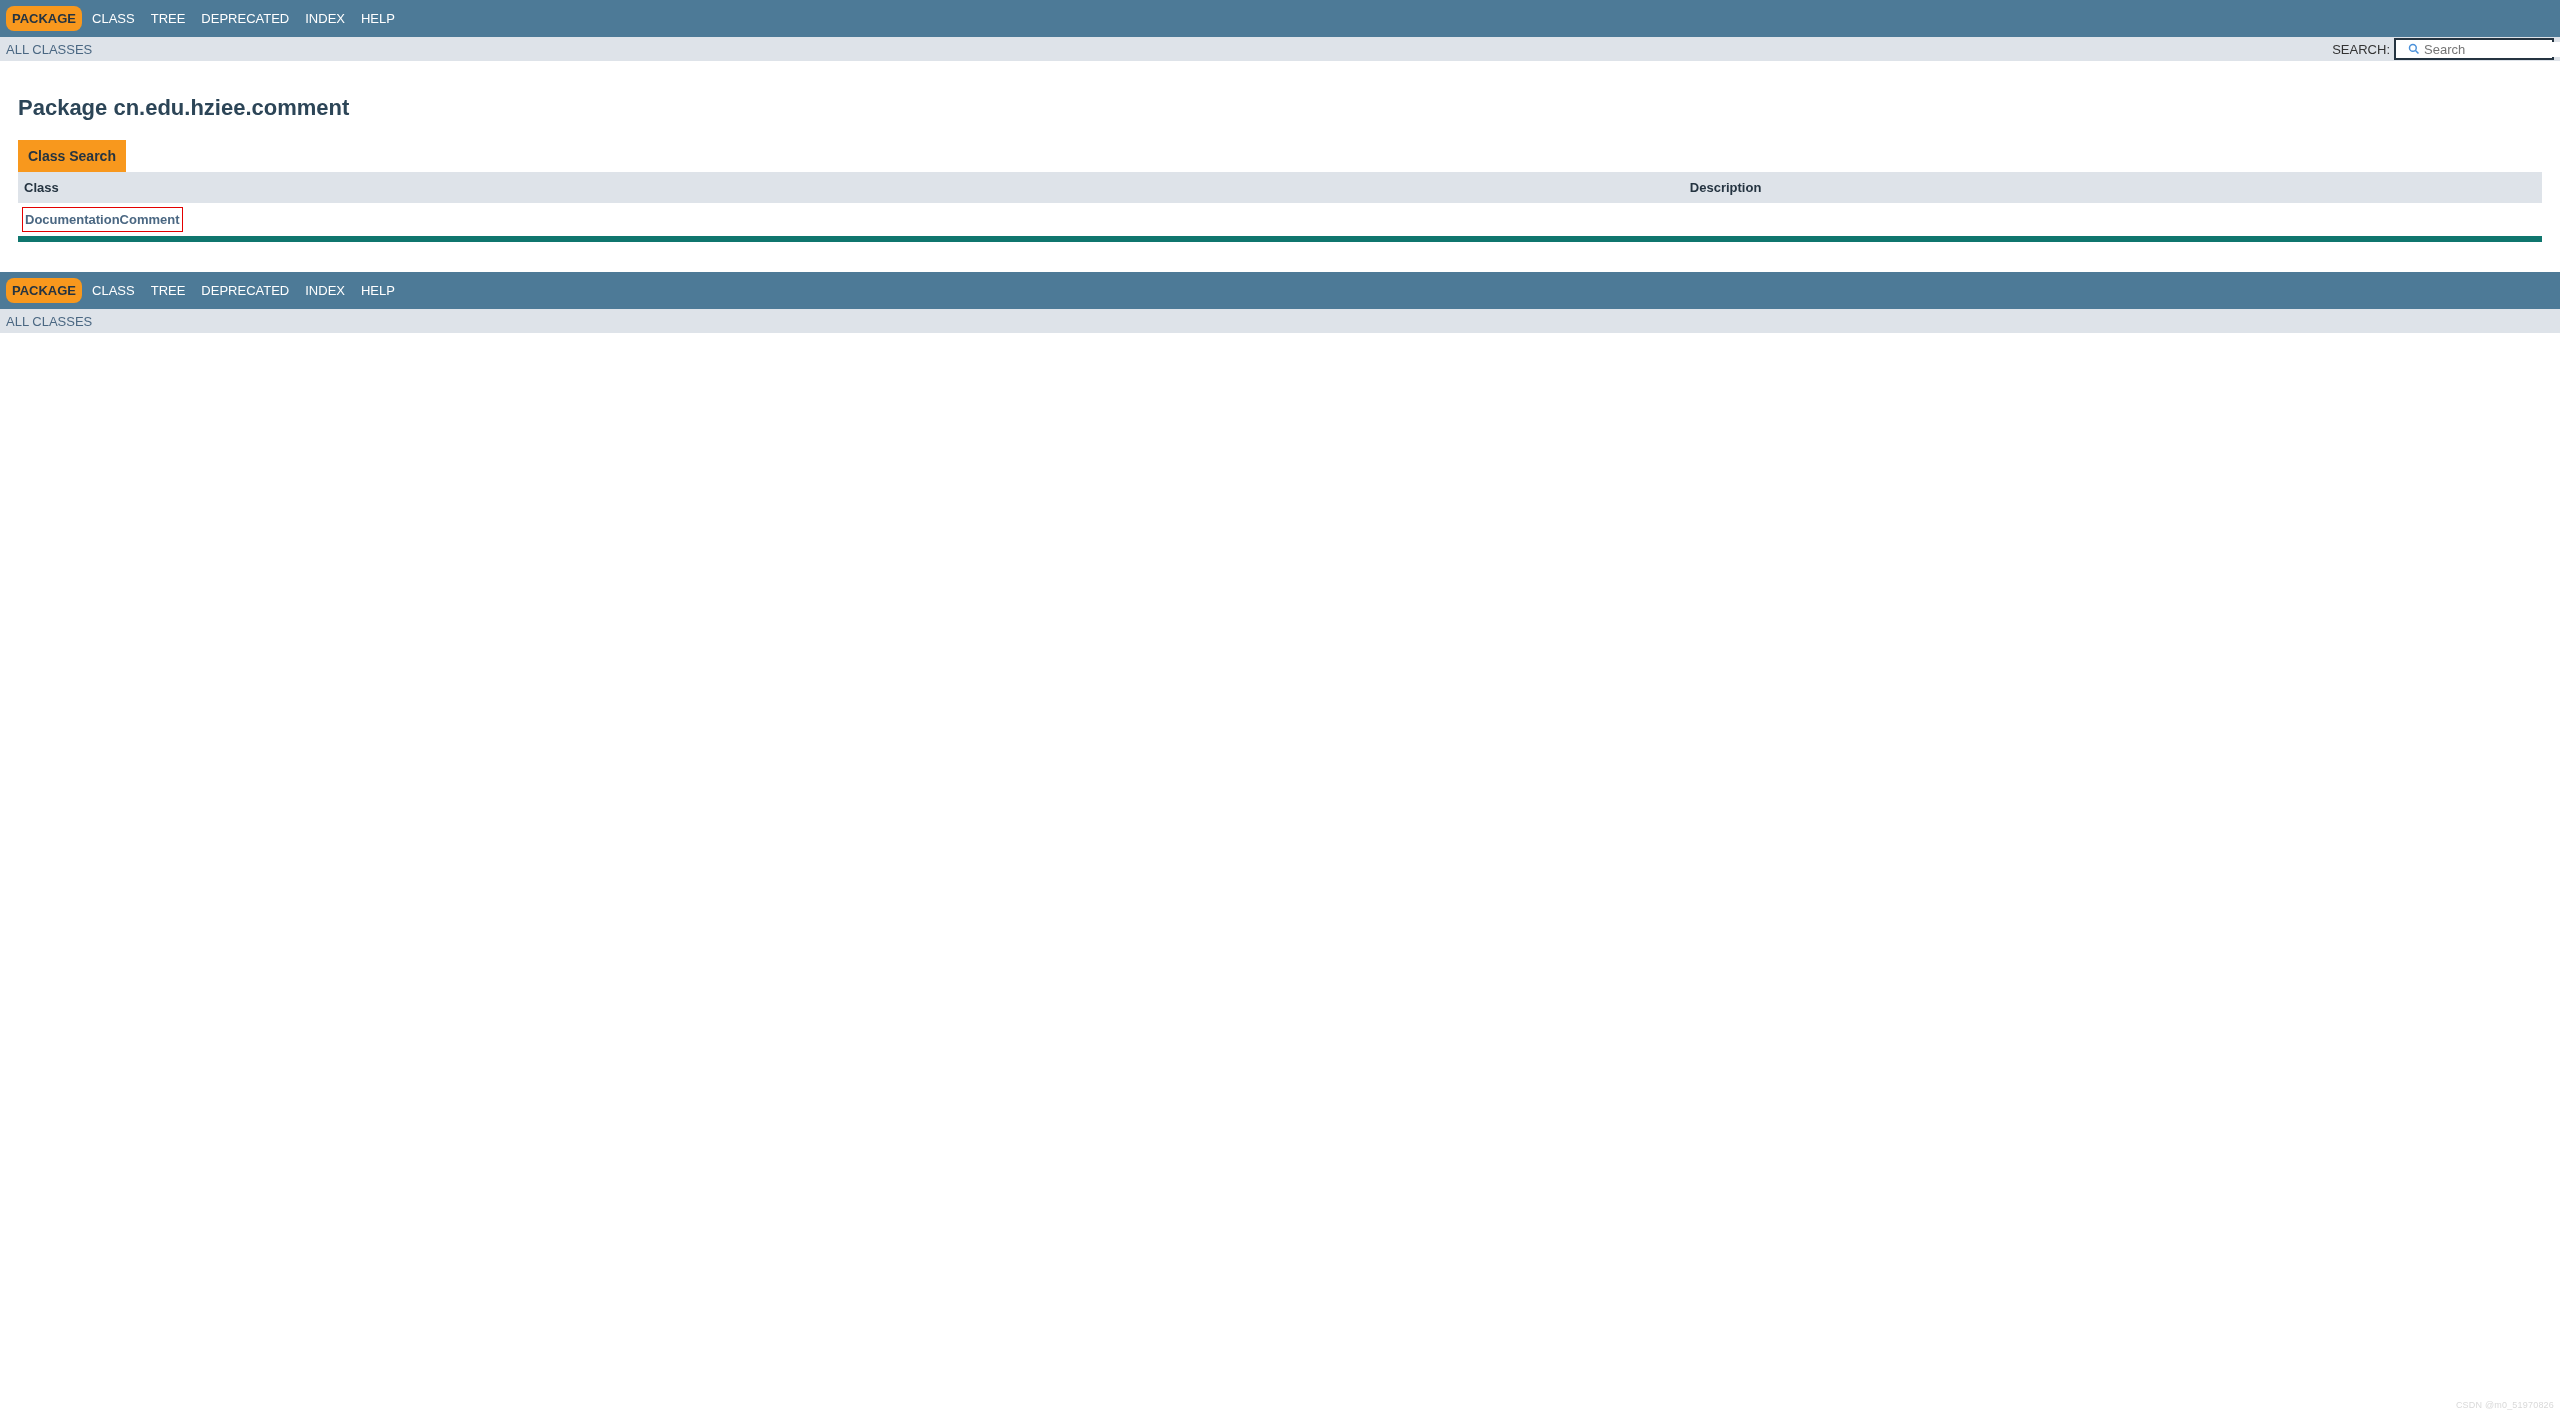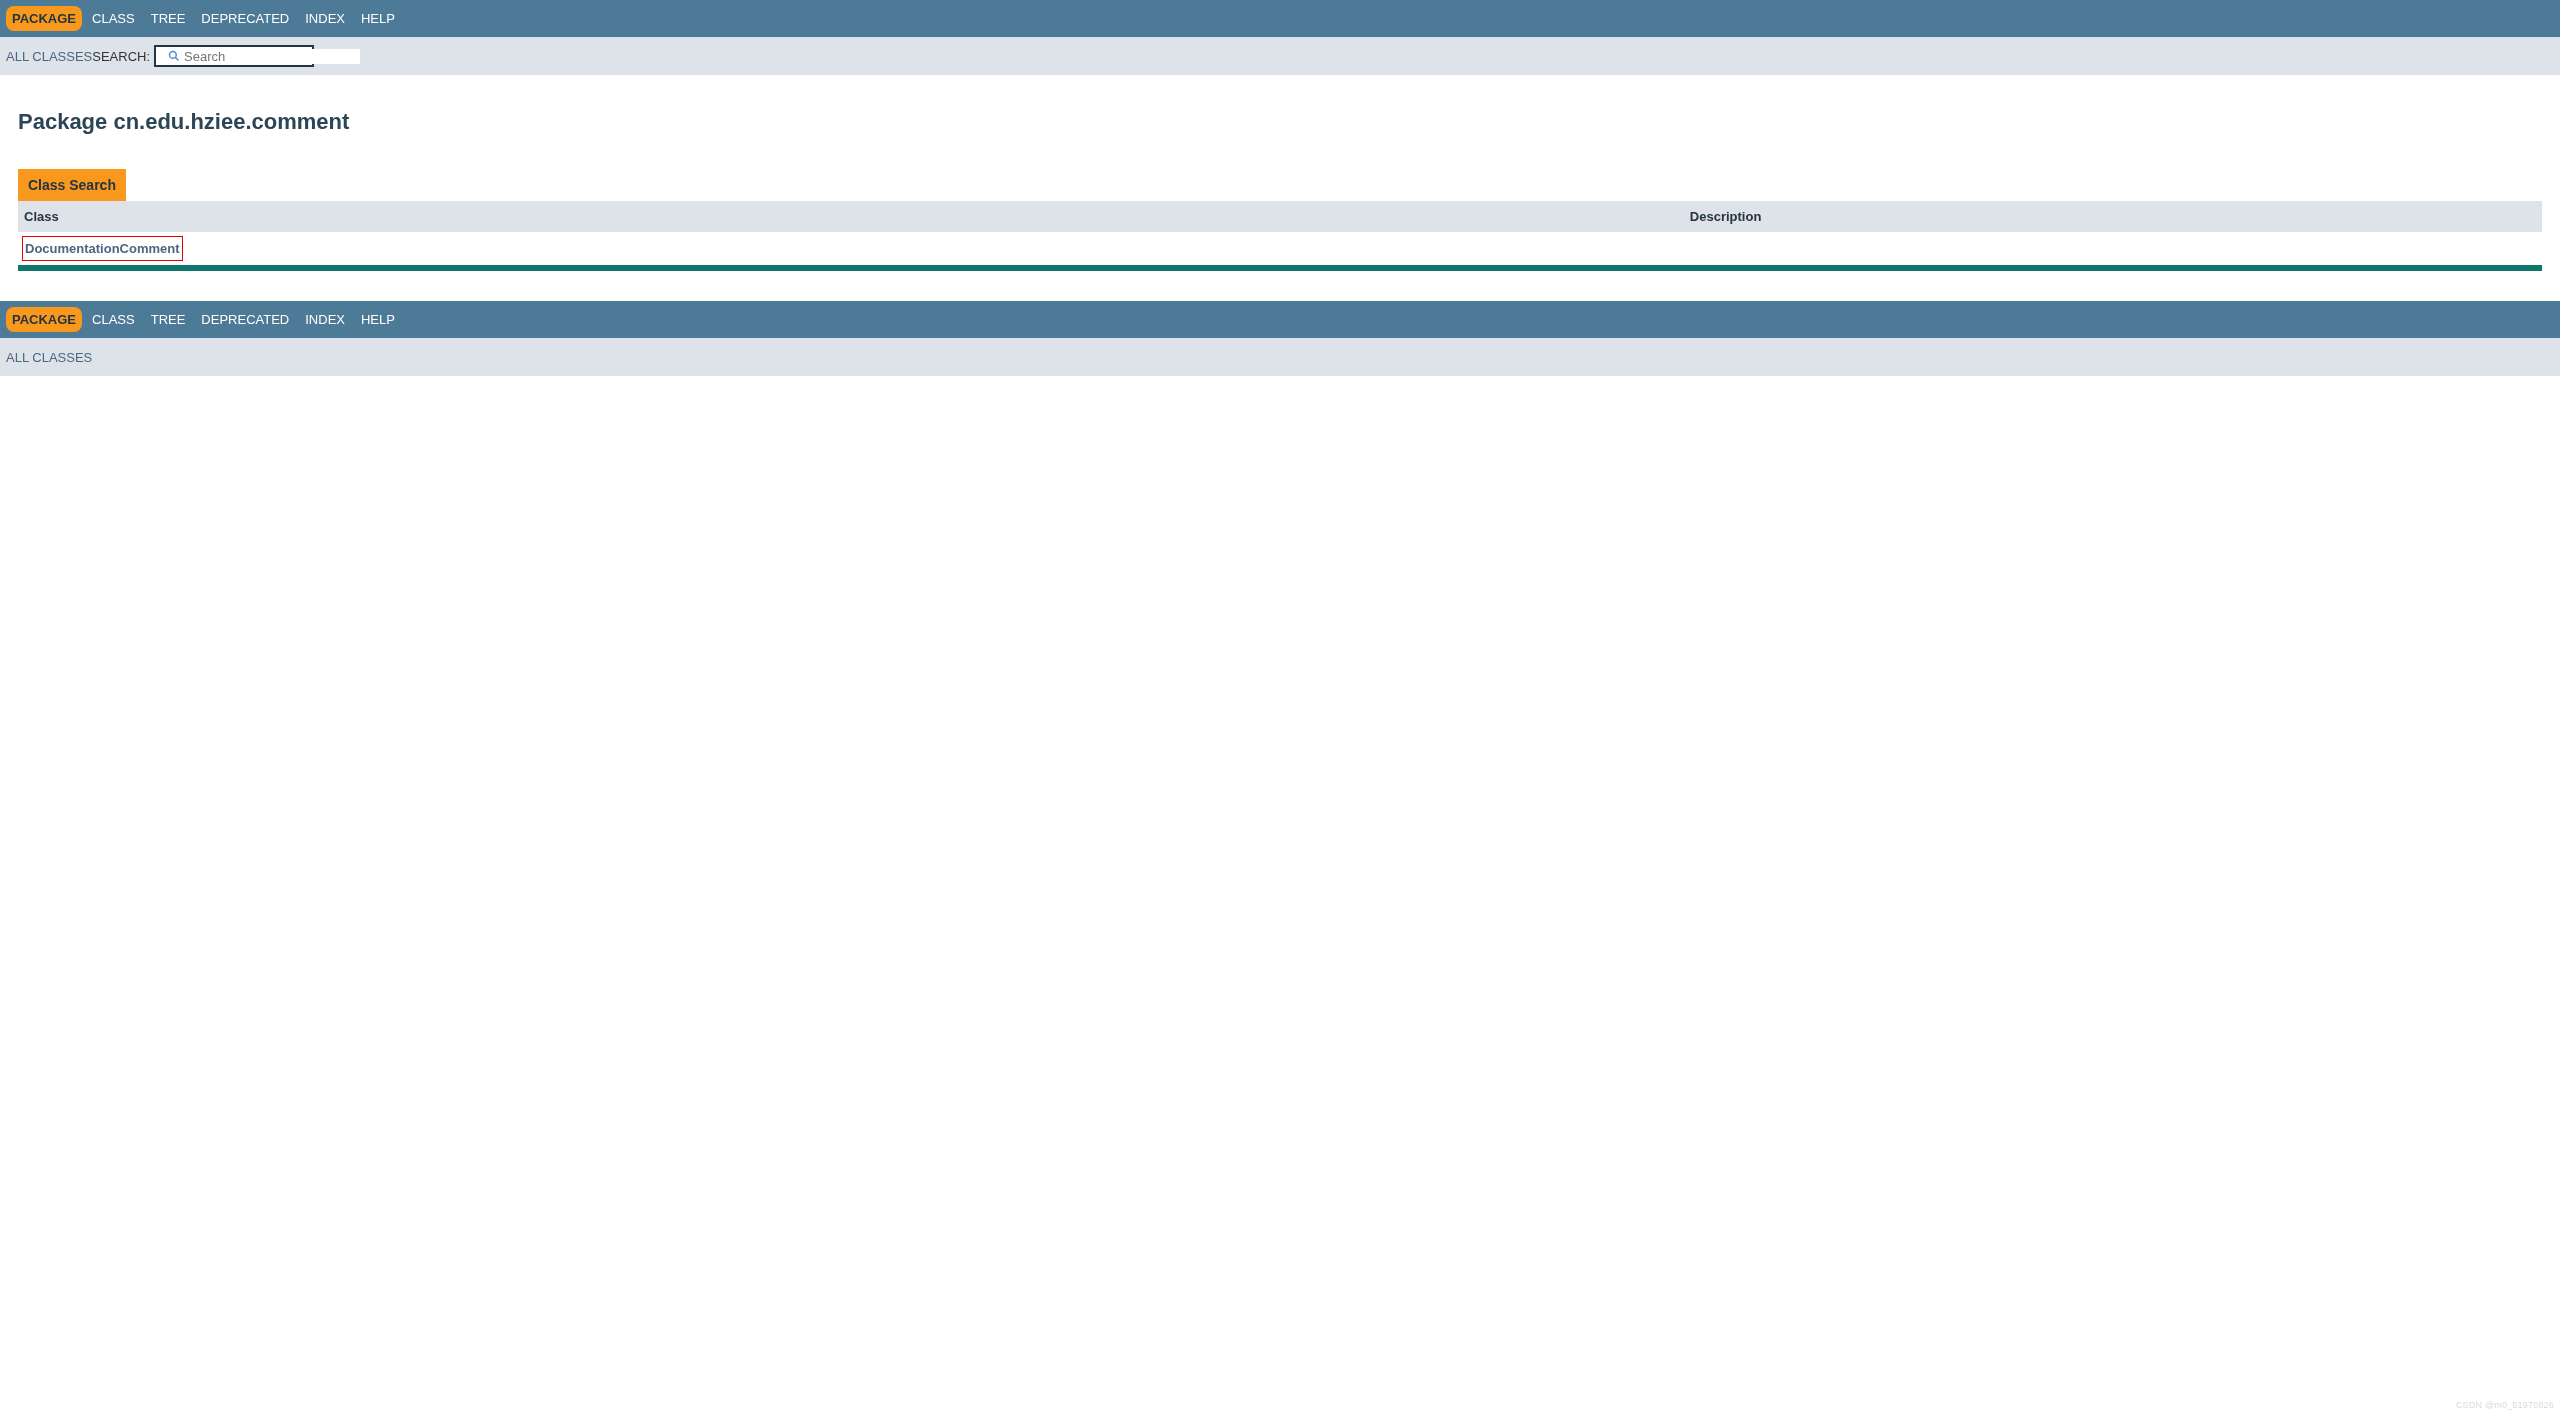--- a/index.html
+++ b/index.html
@@ -7,23 +7,24 @@
 
     .top-nav, .bottom-nav { background: #4D7A97; padding: 0; height: 37px; display: flex; align-items: center; }
     .nav-list { list-style: none; display: flex; padding-left: 4px; }
     .nav-list li { padding: 5px 6px; margin: 0 2px; border-radius: 8px; }
     .nav-list li a { color: #ffffff; text-decoration: none; font-size: 13px; }
     .nav-list li.active { background: #F8981D; }
     .nav-list li.active a { color: #253441; font-weight: bold; }
 
     .sub-nav {
       background: #dee3e9;
-      height: 38px;
+      height: 24px;
       display: flex;
       align-items: center;
+      justify-content: space-between;
       padding: 0 6px;
     }
     .sub-nav .left a { color: #4A6782; text-decoration: none; font-size: 13px; }
     .sub-nav .right {
       display: flex;
       align-items: center;
       gap: 4px;
     }
     .search-label { color: #333; font-size: 13px; }
     .search-box {
@@ -32,21 +33,21 @@
       border: 2px solid #253441;
       background: #fff;
       height: 22px;
       width: 160px;
       padding: 0 12px;
     }
     .search-box .mag { width: 14px; height: 14px; display: inline-flex; align-items: center; justify-content: center; }
     .search-box input { border: none; outline: none; flex: 1; font-size: 13px; padding-left: 4px; color: #777; }
 
     .content { padding: 20px 18px 30px; }
-    .page-title { color: #2C4557; font-size: 22px; font-weight: bold; margin: 14px 0 34px; }
+    .page-title { color: #2C4557; font-size: 22px; font-weight: bold; margin: 14px 0 19px; }
 
     .summary-block { }
     .summary-caption {
       display: inline-block;
       background: #F8981D;
       color: #253441;
       font-weight: bold;
       padding: 8px 10px;
       font-size: 14px;
     }

